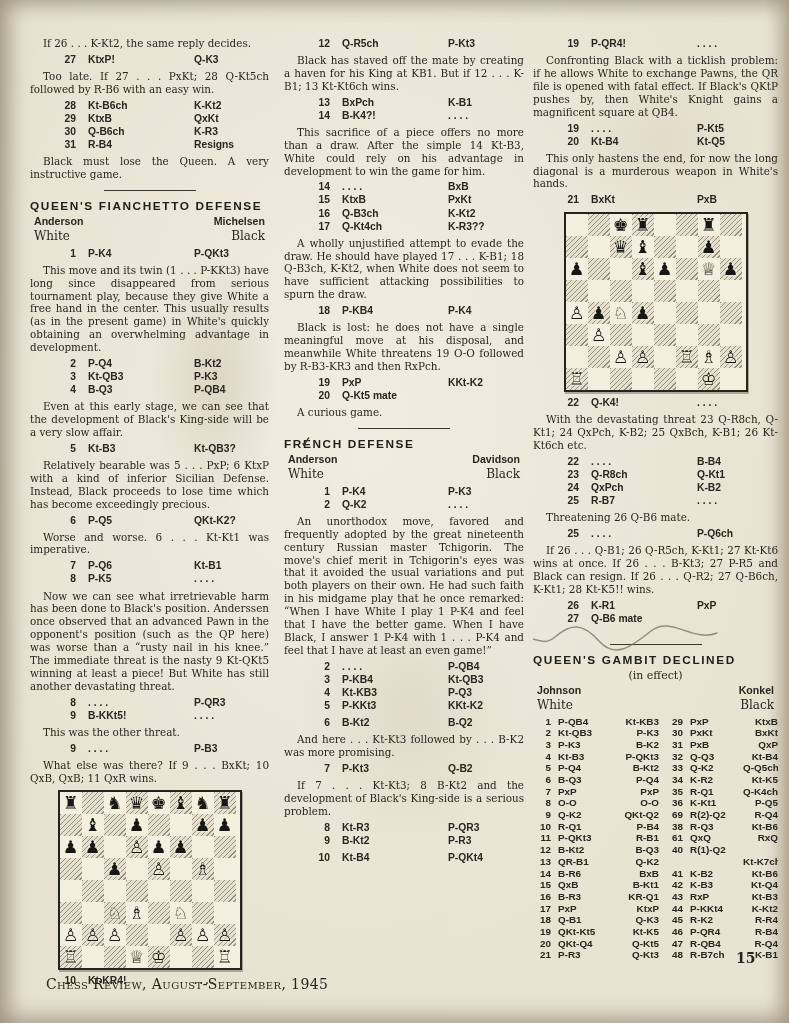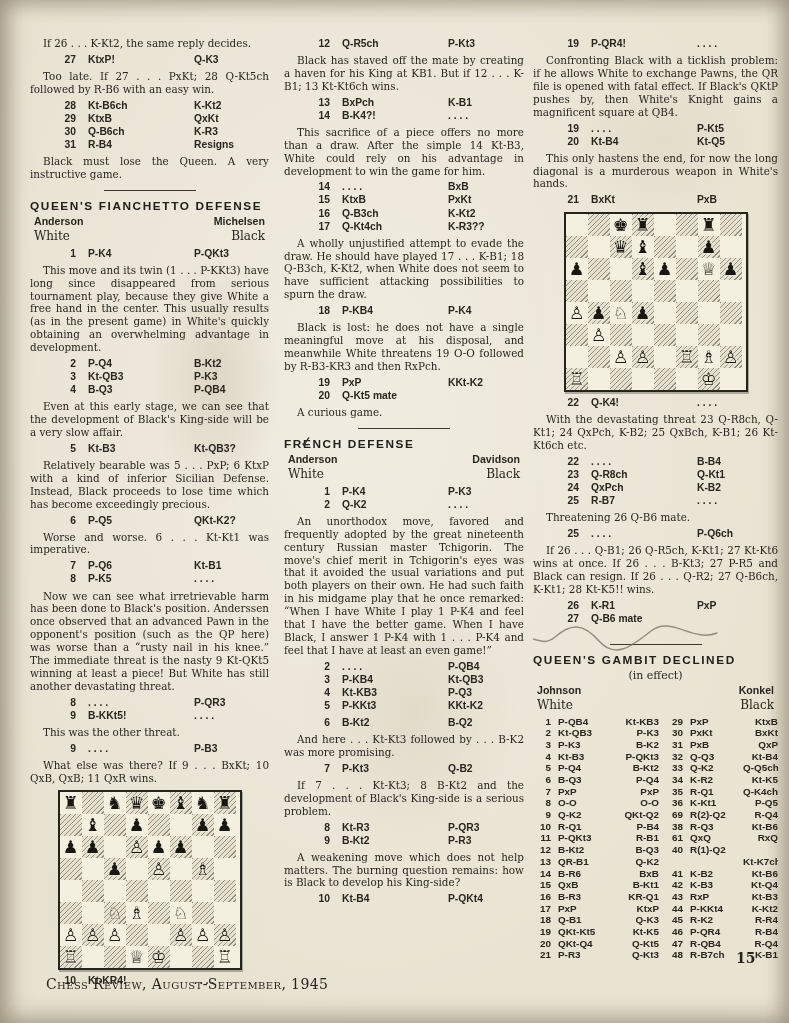--- a/index.html
+++ b/index.html
@@ -472,21 +472,20 @@
           <span class="mn">8</span>
           <span class="mw">Kt-R3</span>
           <span class="mb">P-QR3</span>
         </div>
         <div class="mrow">
           <span class="mn">9</span>
           <span class="mw">B-Kt2</span>
           <span class="mb">P-R3</span>
         </div>
       </div>
-      <p class="para">A weakening move which does not help matters. The burning question remains: how is Black to develop his King-side?</p>
       <div class="moves">
         <div class="mrow">
           <span class="mn">10</span>
           <span class="mw">Kt-B4</span>
           <span class="mb">P-QKt4</span>
         </div>
       </div>
     </div>
   <div id="col-right" class="col">
       <div class="moves">

